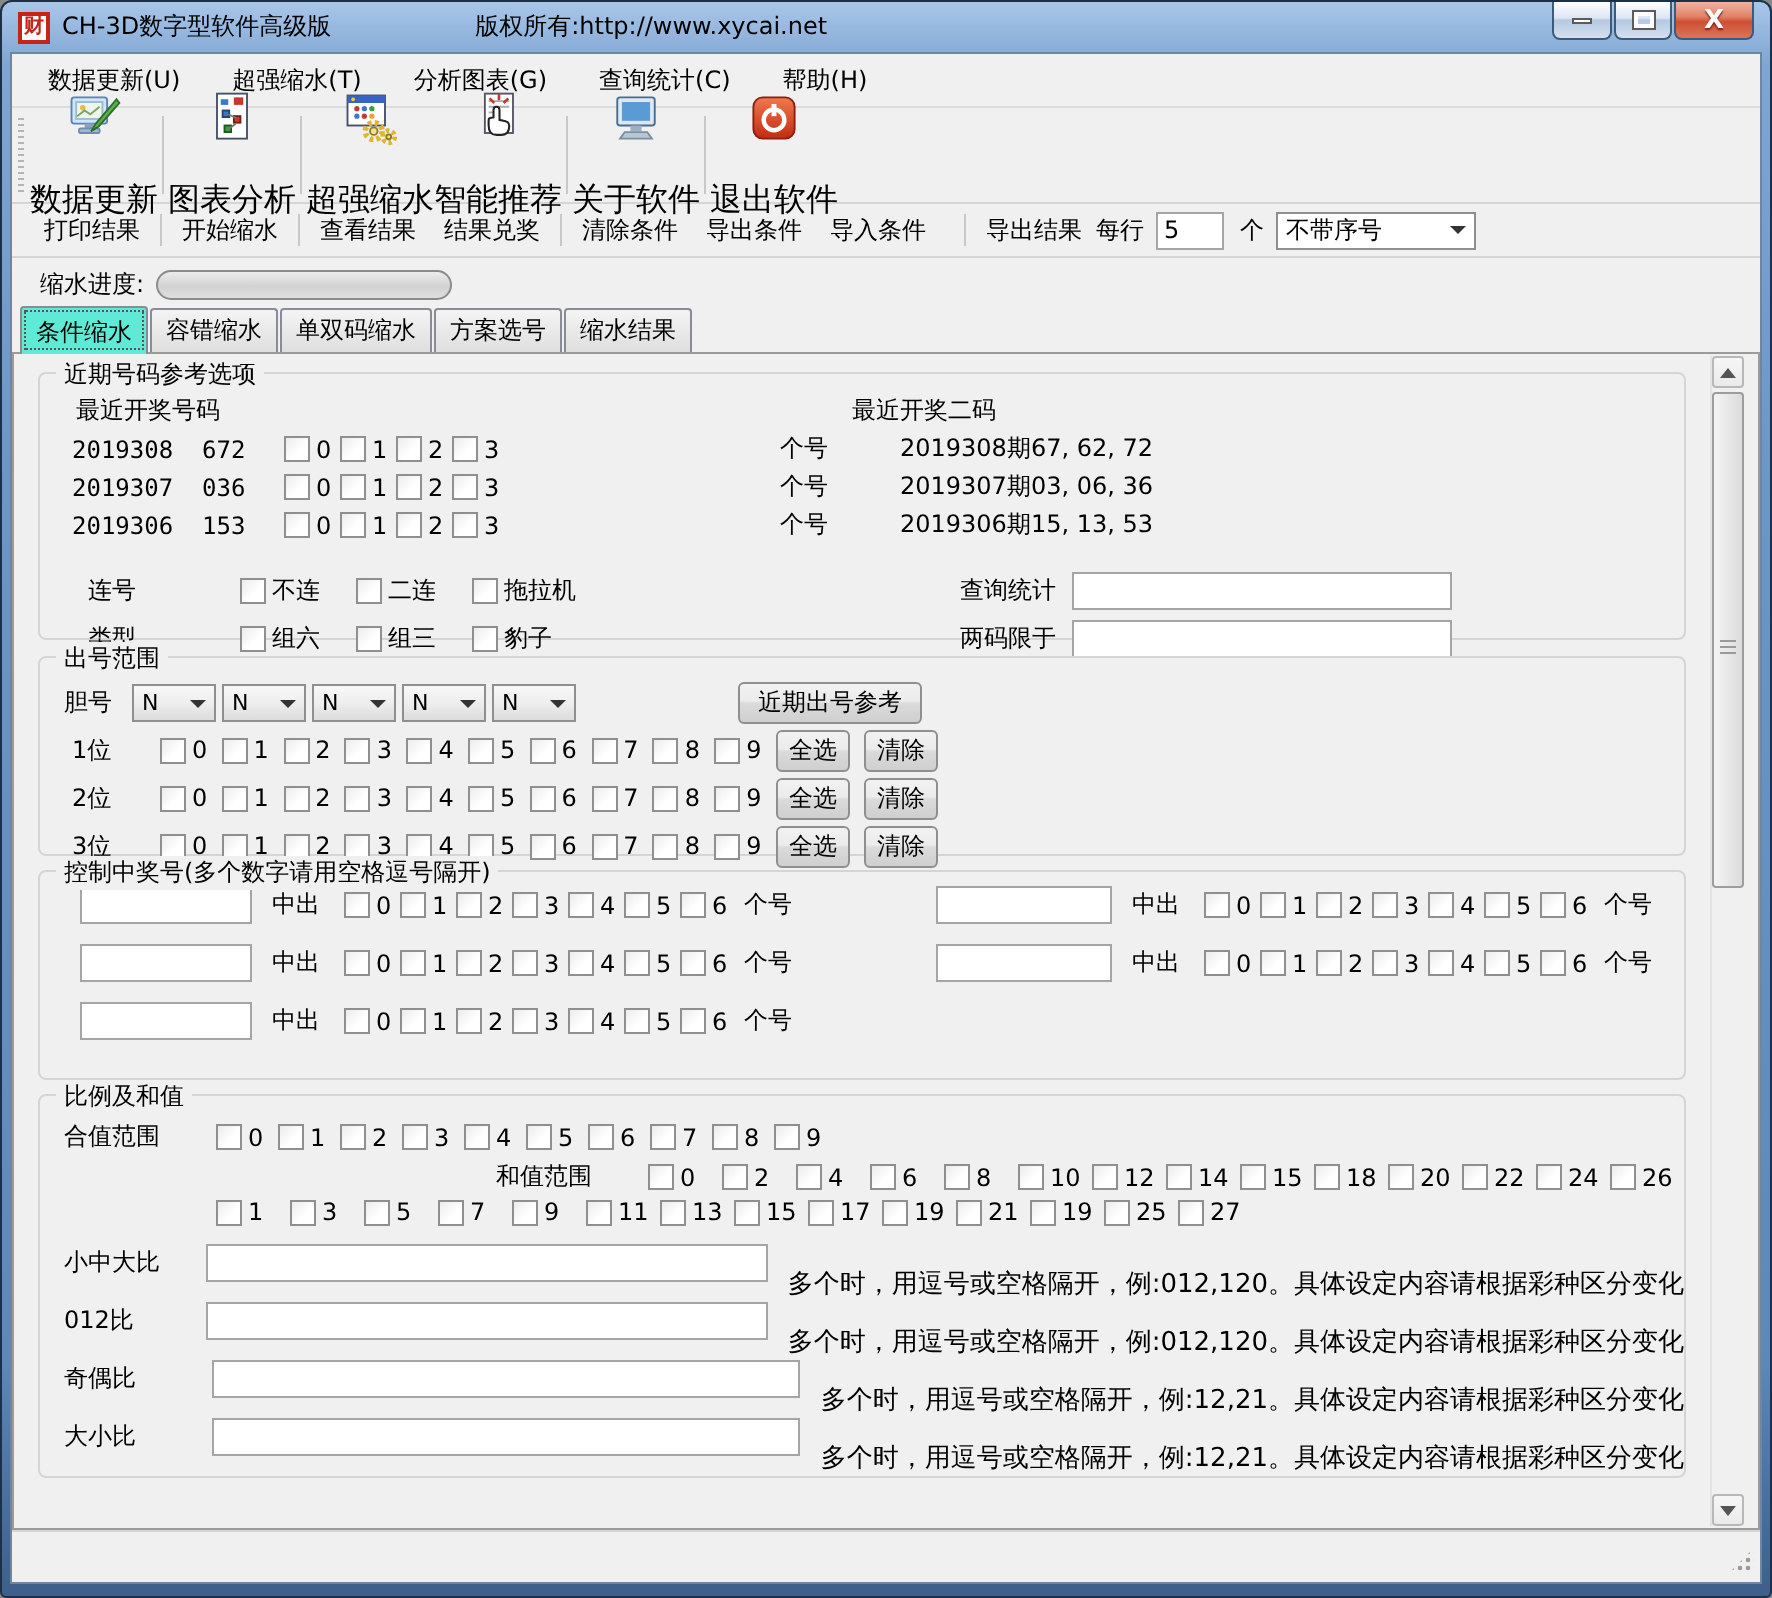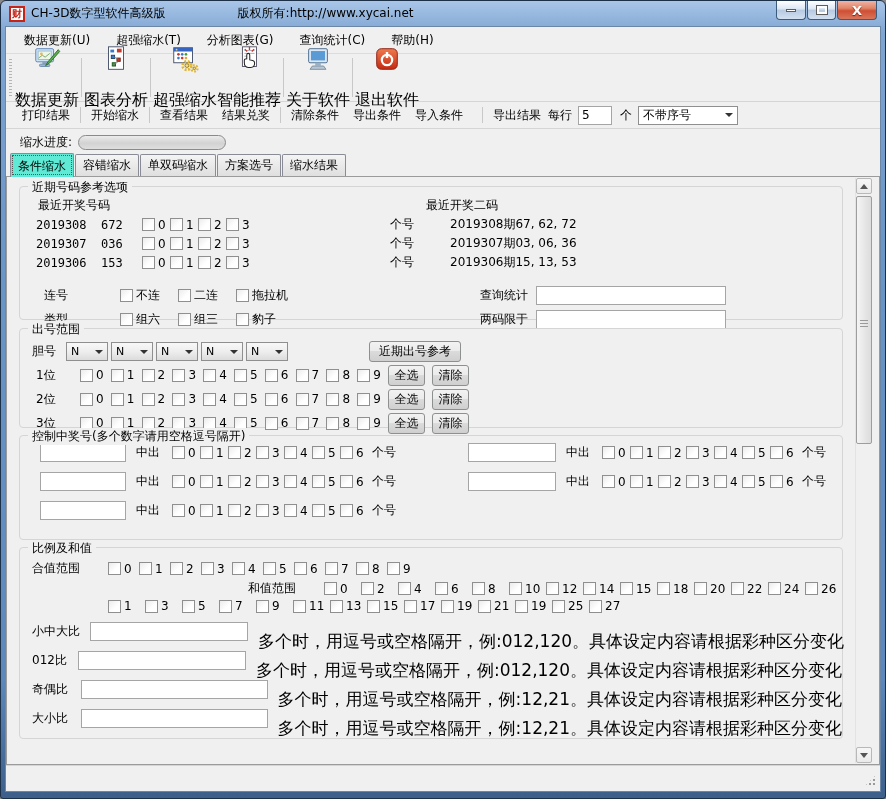--- a/index.html
+++ b/index.html
@@ -116,21 +116,21 @@
   .hz-lbl { margin-left:12px; width:62px; }
   .hz-checks { margin-left:14px; }
   .sum-row { margin-top:3px;justify-content:flex-end; }
   .sum-lbl { margin-left:12px; width:62px; }
   .sum-checks { margin-left:14px; }
   .sum-row2 { margin-top:2px; }
   .sum-spacer { margin-left:12px; width:62px; }
   .fld-row { margin-top:8px; height:21px; }
   .fld-lbl { margin-left:12px; width:66px; text-align:left; }
   .fld-input { margin-left:10px; width:306px; }
-  .fld-desc { margin-left:10px; font-size:17px;margin-top:20px; }
+  .fld-desc { margin-left:10px; font-size:13px;margin-top:20px; }
 
   
   .vscroll { position:absolute; top:1px; right:7px; bottom:1px; width:17px; background:#f0f0f0;
     border-left:1px solid #e3e3e3; }
   .sb-btn { position:absolute; left:0; width:16px; height:16px; border:1px solid #b8b8b8; border-radius:2px;
     background:linear-gradient(#f6f6f6,#eaeaea); display:flex; align-items:center; justify-content:center; }
   .sb-up { top:0; } .sb-down { bottom:0; }
   .arr-up { width:0; height:0; border-left:4px solid transparent; border-right:4px solid transparent;
     border-bottom:5px solid #555; }
   .arr-down { width:0; height:0; border-left:4px solid transparent; border-right:4px solid transparent;

